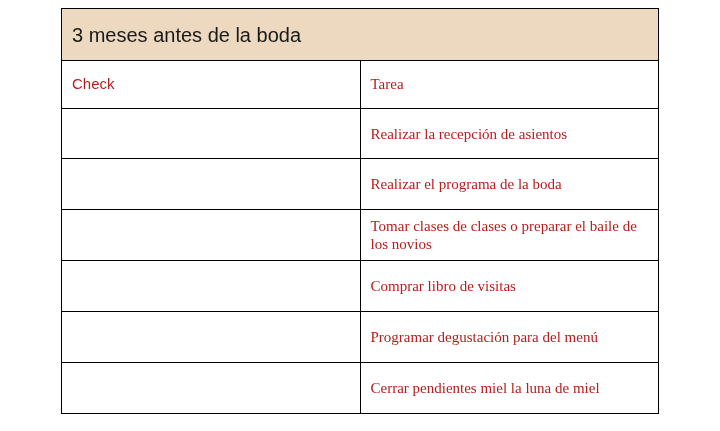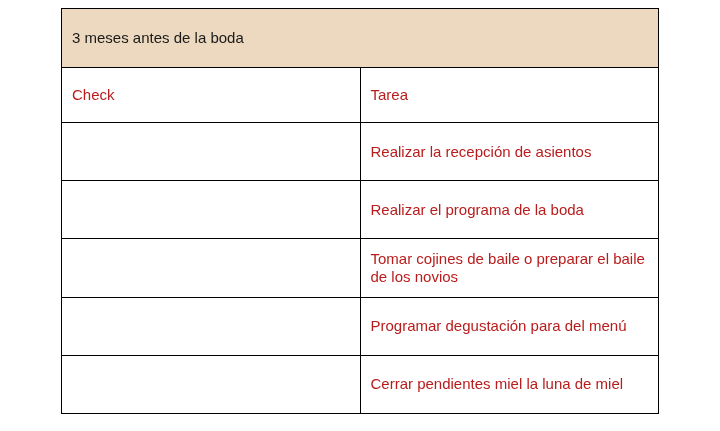--- a/index.html
+++ b/index.html
@@ -35,37 +35,38 @@
   table.checklist td {
     border: 1px solid #000000;
     padding: 0 0 0 10px;
     font-size: 15px;
     color: #b91c1c;
     vertical-align: middle;
     background: #ffffff;
   }
   tr.header-row td {
     background: #ecd9bf;
-    font-size: 15px;
+    font-size: 20px;
     color: #1a1a1a;
     height: 46px;
     margin-top: 36px;
   }
   tr.subhead-row td {
     height: 42px;
   }
   tr.task-row td {
     height: 45px;
   }
   td.check-col {
     width: 78px;
   }
   td.task-col {
     width: 518px;
     padding-left: 12px;
+    font-family: Liberation Serif, serif;
   }
   .cell-text {
     display: block;
     line-height: 1.2;
   }
 </style>
 </head>
 <body>
 
 <div id="page">
@@ -99,21 +100,29 @@
           </td>
           <td class="task-col">
             <span class="cell-text">Realizar el programa de la boda</span>
           </td>
         </tr>
         <tr class="task-row">
           <td class="check-col">
             <span class="cell-text"></span>
           </td>
           <td class="task-col">
-            <span class="cell-text">Tomar cojines de baile o preparar el baile de los novios</span>
+            <span class="cell-text">Tomar clases de clases o preparar el baile de los novios</span>
+          </td>
+        </tr>
+        <tr class="task-row">
+          <td class="check-col">
+            <span class="cell-text"></span>
+          </td>
+          <td class="task-col">
+            <span class="cell-text">Comprar libro de visitas</span>
           </td>
         </tr>
         <tr class="task-row">
           <td class="check-col">
             <span class="cell-text"></span>
           </td>
           <td class="task-col">
             <span class="cell-text">Programar degustación para del menú</span>
           </td>
         </tr>

